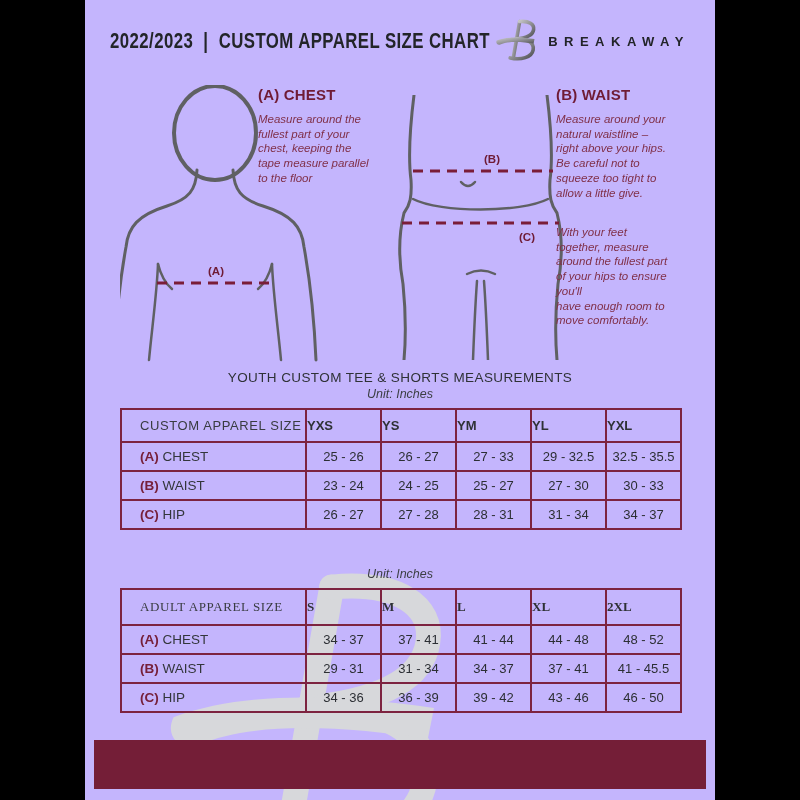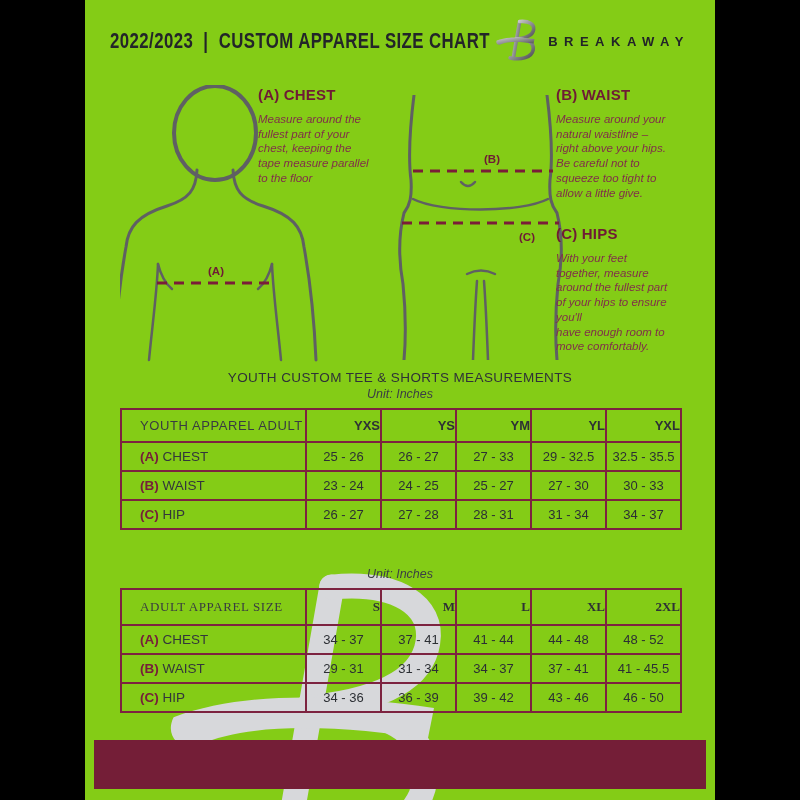--- a/index.html
+++ b/index.html
@@ -2,21 +2,21 @@
 <html><head>
 <meta charset="utf-8">
 <style>
   html,body{margin:0;padding:0;}
   body{
     width:800px;height:800px;position:relative;background:#000;
     font-family:"Liberation Sans", sans-serif;overflow:hidden;
   }
   .doc{
     position:absolute;left:85px;top:0;width:630px;height:800px;
-    background:#84cc16;overflow:hidden;
+    background:#c4b5fd;overflow:hidden;
   }
   
   .header-title{
     position:absolute;left:25px;top:29px;
     font-size:20px;font-weight:bold;color:#232529;white-space:pre;
     transform:scale(0.84,1.08);transform-origin:left top;letter-spacing:0.5px;
   }
   .logo-wrap{position:absolute;right:25px;top:17px;display:flex;align-items:center;gap:9px;}
   .brand-text{font-size:13px;font-weight:bold;color:#222428;letter-spacing:6.5px;margin-top:4px;}
   
@@ -36,21 +36,21 @@
   
   .tbl-title{position:absolute;left:0;width:630px;text-align:center;
     font-size:13.5px;font-weight:normal;color:#2f3237;letter-spacing:.4px;}
   .tbl-unit{position:absolute;left:0;width:630px;text-align:center;
     font-size:12.5px;font-style:italic;color:#3c3f44;}
   #youth-title{top:370px;}  #youth-unit{top:387px;}
   #adult-title{top:551px;}  #adult-unit{top:567px;}
   
   .size-table{position:absolute;left:35px;width:560px;border-collapse:collapse;table-layout:fixed;z-index:1;}
   .size-table th,.size-table td{border:2px solid #7d2340;padding:0;overflow:hidden;}
-  .size-table thead th{font-size:13px;font-weight:bold;color:#2e3135;text-align:right;}
+  .size-table thead th{font-size:13px;font-weight:bold;color:#2e3135;text-align:left;}
   .size-table th.label-col{text-align:left;padding-left:18px;font-weight:normal;letter-spacing:.6px;color:#393c41;}
   .size-table td{font-size:13px;color:#2c2f34;text-align:center;}
   .size-table td.row-label{text-align:left;padding-left:18px;font-size:13.5px;color:#33363b;}
   .pfx{color:#76203a;font-weight:bold;}
   #youth-table{top:408px;} #youth-table thead tr{height:33px;}
   #adult-table{top:588px;} #adult-table thead tr{height:36px;font-family:Liberation Serif, serif;}
   .size-table tbody tr{height:29px;}
   
   .watermark{position:absolute;left:70px;top:556px;z-index:0;color:#d7d8db;}
   .footer-bar{position:absolute;left:9px;top:740px;width:612px;height:49px;background:#741e37;z-index:2;}
@@ -115,21 +115,20 @@
   <div id="sec-waist" class="guide-sec">
     <h3 class="guide-h">(B) WAIST</h3>
     <p class="guide-p">Measure around your
 natural waistline –
 right above your hips.
 Be careful not to
 squeeze too tight to
 allow a little give.</p>
   </div>
   <div id="sec-hips" class="guide-sec">
-    <h3 class="guide-h">(C) HIPS</h3>
     <p class="guide-p">With your feet
 together, measure
 around the fullest part
 of your hips to ensure
 you'll
 have enough room to
 move comfortably.</p>
   </div>
 
   <svg class="watermark" viewBox="0 0 100 100" width="310" height="310" aria-hidden="true">
@@ -145,21 +144,21 @@
       <colgroup>
         <col style="width: 185px;">
         <col style="width: 75px;">
         <col style="width: 75px;">
         <col style="width: 75px;">
         <col style="width: 75px;">
         <col style="width: 75px;">
       </colgroup>
       <thead>
         <tr>
-          <th class="label-col">YOUTH APPAREL ADULT</th>
+          <th class="label-col">CUSTOM APPAREL SIZE</th>
           <th>YXS</th>
           <th>YS</th>
           <th>YM</th>
           <th>YL</th>
           <th>YXL</th>
         </tr>
       </thead>
       <tbody>
         <tr>
           <td class="row-label"><span class="pfx">(A)</span> CHEST</td>

